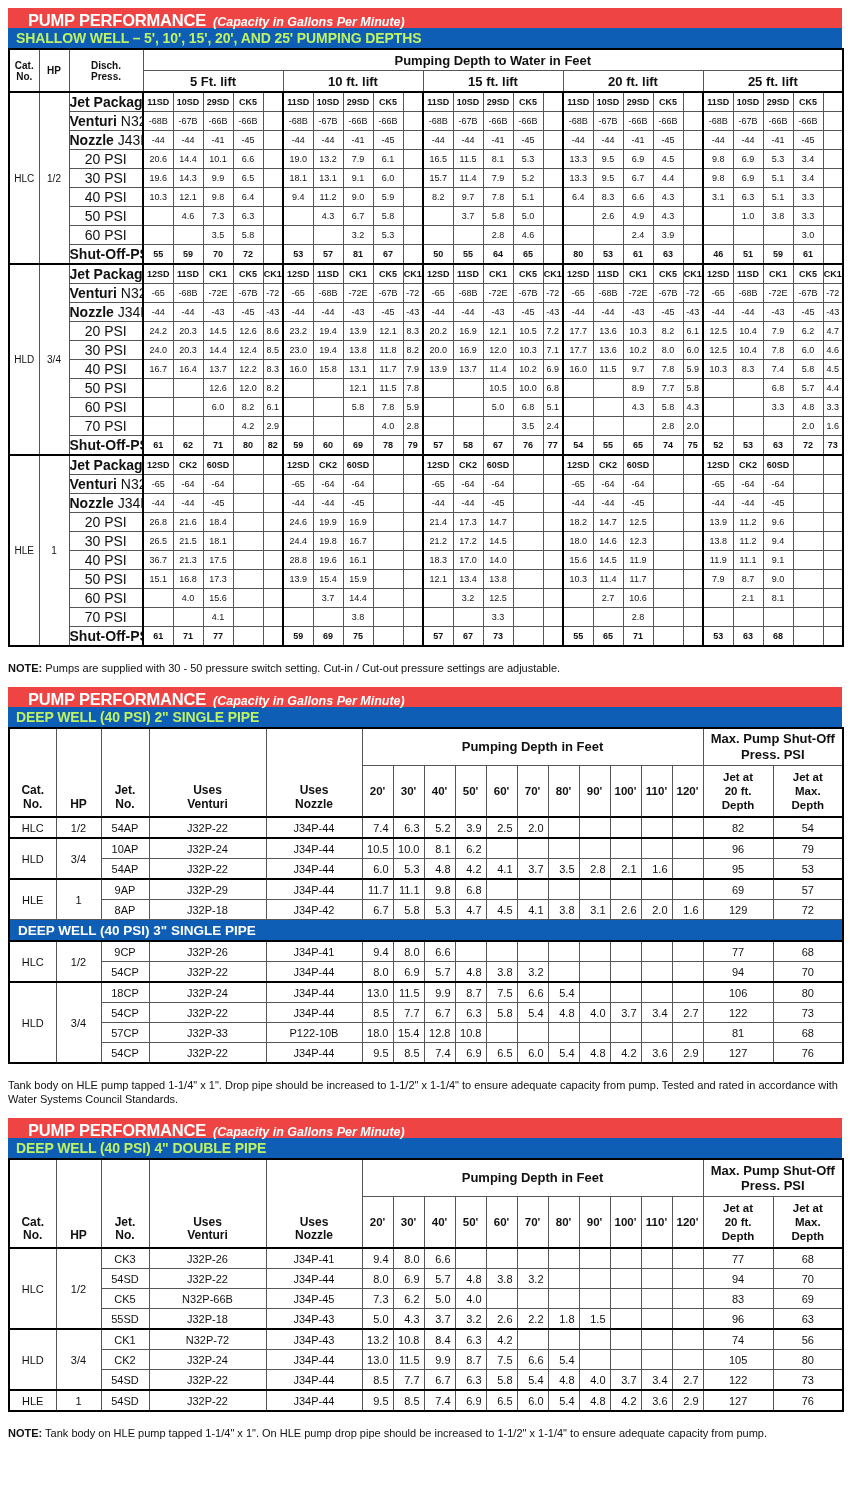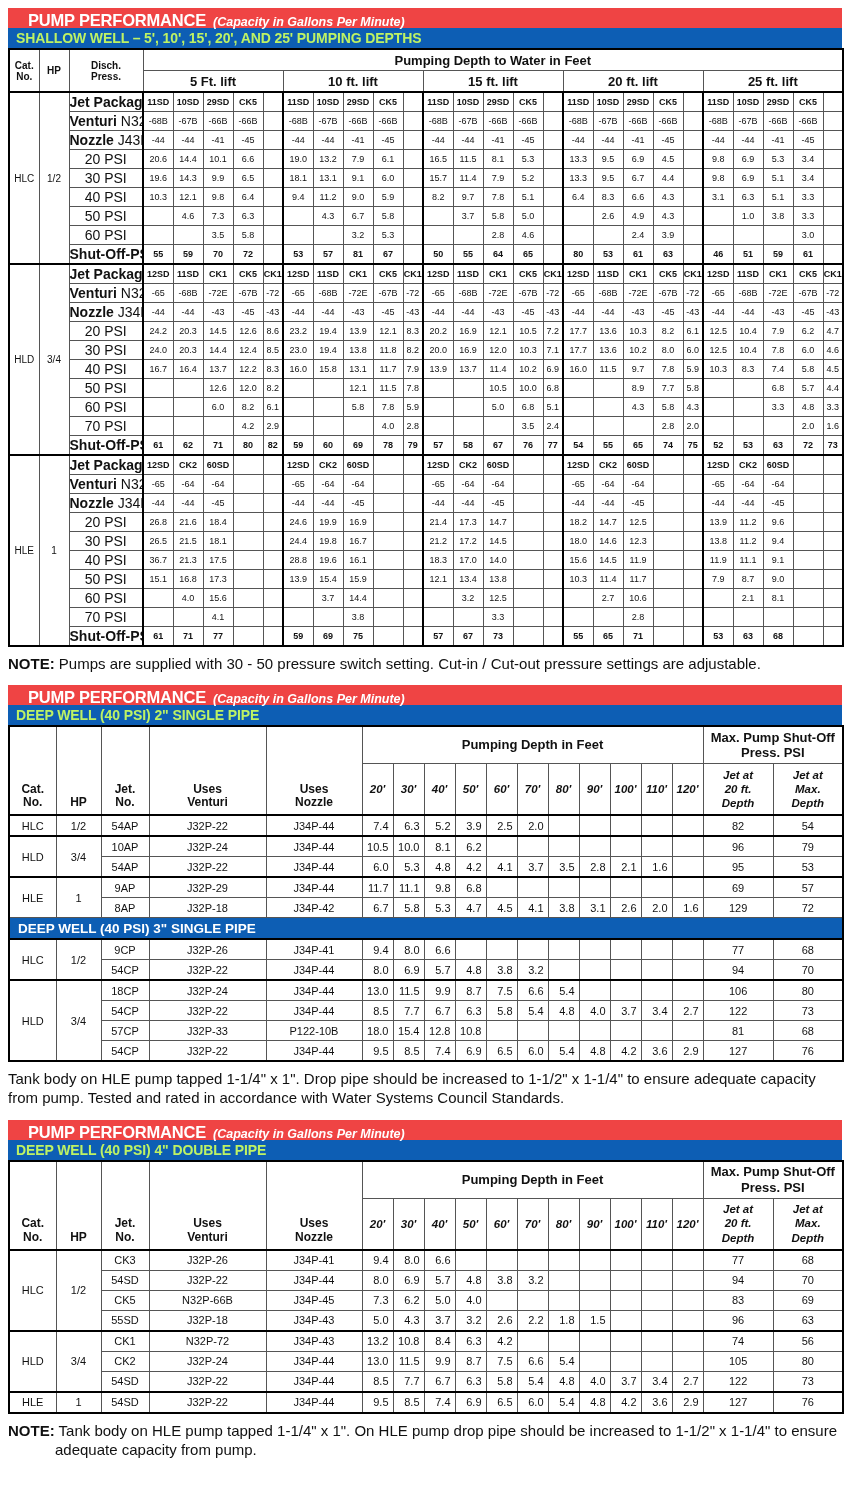--- a/index.html
+++ b/index.html
@@ -18,28 +18,28 @@
   .t1 .corner{white-space:pre-line;font-size:10px;vertical-align:middle;}
   .t1 .lbl{font-size:14px;text-align:center;}
   .t1 .catcell{font-size:10px;}
   .t1 .gs{border-left:2px solid #000;}
   .t1 tr.secstart>td{border-top:2px solid #000;}
   .t1 .bd{font-weight:bold;}
   
   .t2 th{font-weight:bold;text-align:center;}
   .t2 .lh{white-space:pre-line;vertical-align:bottom;font-size:12px;padding-bottom:4px;line-height:1.15;}
   .t2 .dt{font-size:13px;height:36px;white-space:pre-line;vertical-align:middle;line-height:1.2;}
-  .t2 .dc{font-size:11.5px;height:50px;vertical-align:middle;font-style:italic;}
+  .t2 .dc{font-size:11.5px;height:50px;vertical-align:middle;}
   .t2 .jh{white-space:pre-line;font-size:11.5px;vertical-align:middle;line-height:1.25;}
   .t2 td{height:19px;font-size:11px;text-align:center;}
   .t2 .dd{text-align:right;padding-right:4px;}
   .t2 tr.gstart>td{border-top:2px solid #000;}
   .t2 .barrow td{background:#0d5eb4;color:#fff;font-weight:bold;font-size:13.5px;text-align:left;padding-left:8px;height:20px;border-left:2px solid #000;border-right:2px solid #000;}
   
-  .note{font-size:15px;line-height:1.28;margin:7px 0 0 0;}
+  .note{font-size:11px;line-height:1.28;margin:14px 0 0 0;}
   .note.hang{padding-left:47px;text-indent:-47px;}
   .note b{font-weight:bold;}
 </style>
 </head>
 <body>
 
 <div class="page">
 
   <section class="tblock">
     <div class="black-bar">

